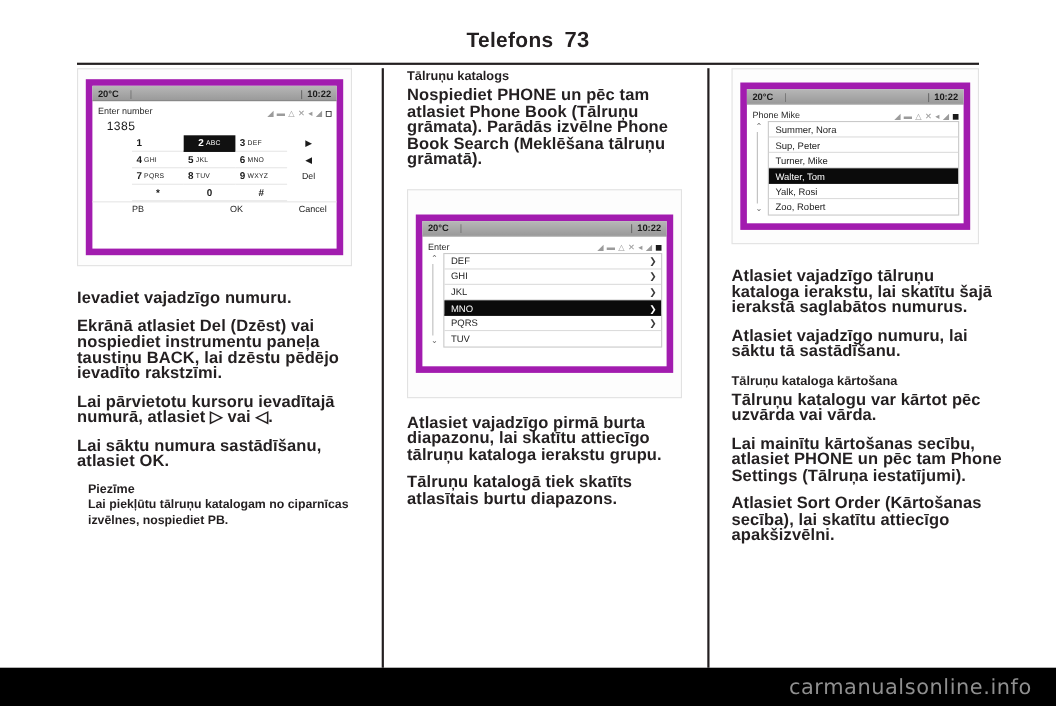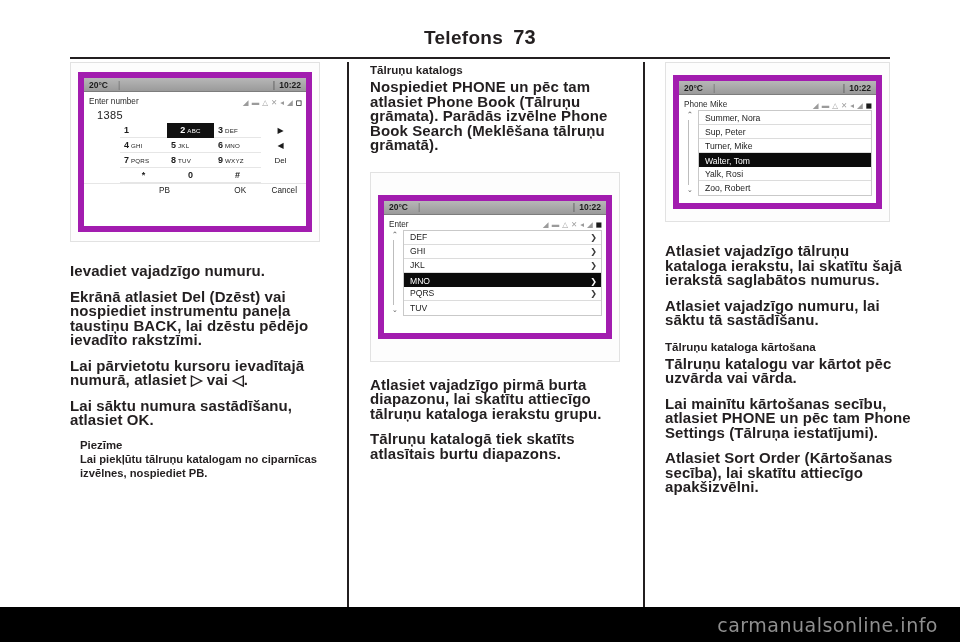--- a/index.html
+++ b/index.html
@@ -195,21 +195,21 @@
     font-size: 8px;
   }
   .keyrow-bottom {
     display: flex;
     padding: 2px 6px 2px 36px;
     box-sizing: border-box;
     font-size: 8.2px;
     color: #1b1b1b;
     border-top: 1px solid #e6e6e6;
   }
-  .keyrow-bottom span { text-align: center; }
+  .keyrow-bottom span { }
   .kb-pb { width: 94px; }
   .kb-ok { width: 66px; }
   .kb-cancel { flex: 1; text-align: right; padding-right: 3px; }
 
   
   .listwrap {
     display: flex;
     padding: 1px 4px 3px 3px;
     box-sizing: border-box;
   }

